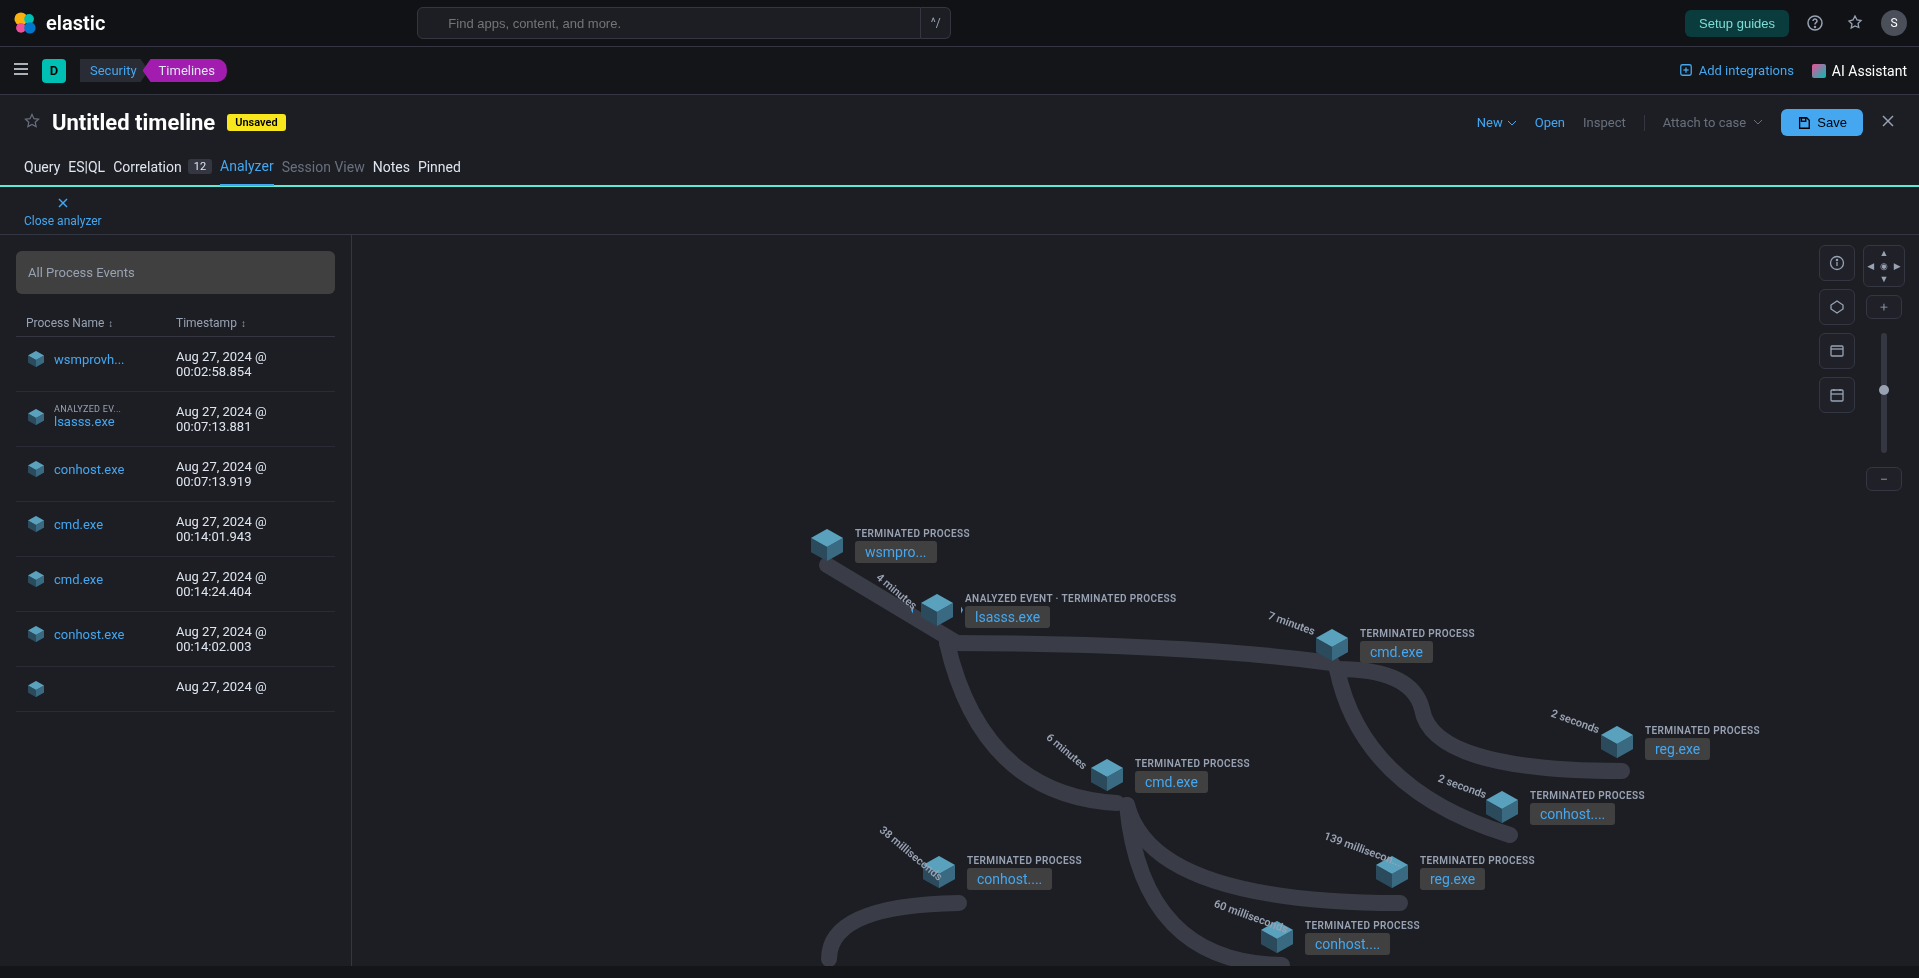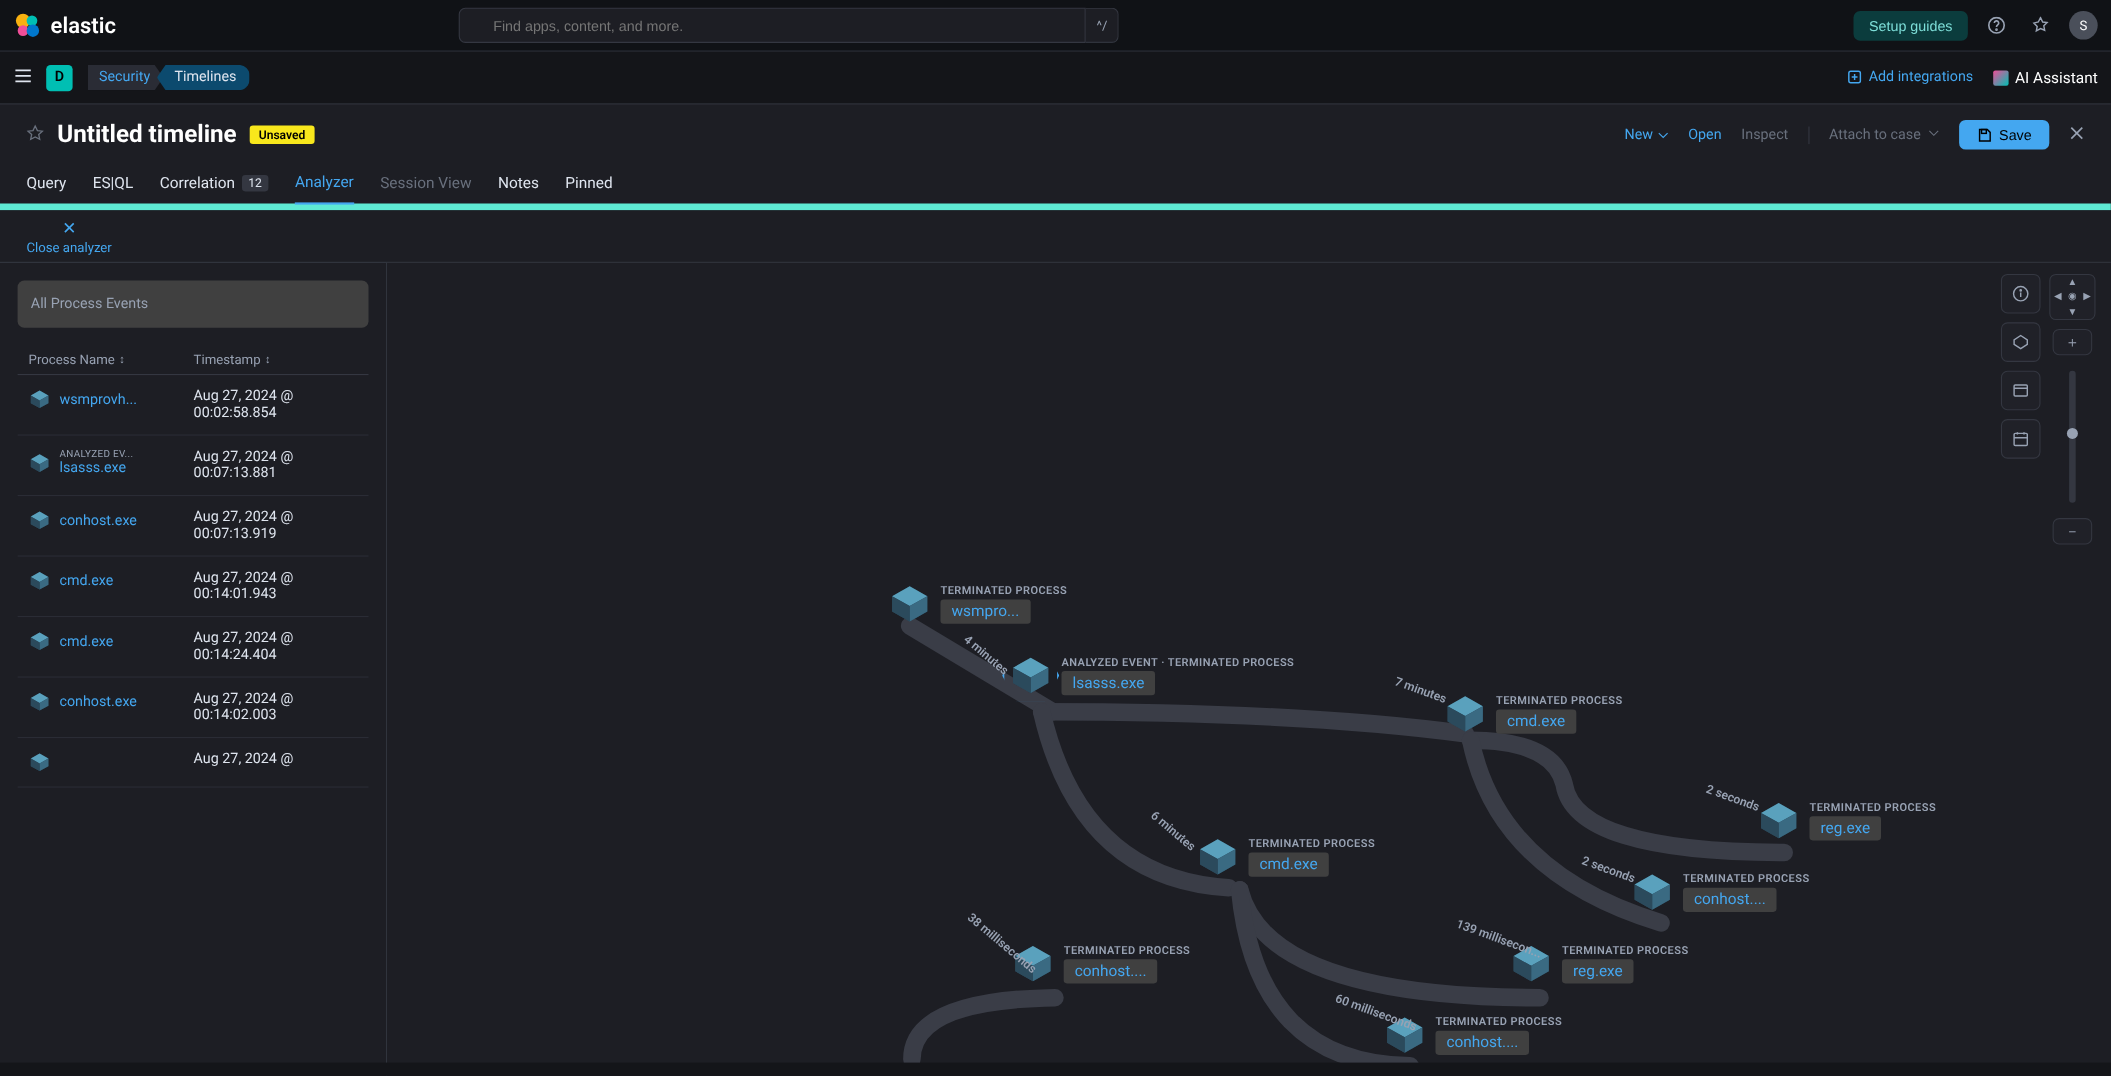--- a/index.html
+++ b/index.html
@@ -28,21 +28,21 @@
     font-weight: 600;
     color: #fff;
   }
   .elastic-logo svg { width: 26px; height: 26px; }
   .search-container {
     margin-left: 300px;
     display: flex;
     align-items: center;
   }
   .search-input {
-    width: 570px;
+    width: 504px;
     height: 32px;
     background: #1d1e24;
     border: 1px solid #343741;
     border-radius: 6px 0 0 6px;
     color: #98a2b3;
     padding: 0 24px 0 30px;
     font-size: 13px;
     position: relative;
   }
   .search-wrapper { position: relative; }
@@ -123,21 +123,21 @@
     align-items:center;
   }
   .crumb-sec {
     background: #2a2c35;
     color: #44a7f0;
     padding: 4px 12px 4px 10px;
     font-size: 13px;
     clip-path: polygon(0 0, calc(100% - 8px) 0, 100% 50%, calc(100% - 8px) 100%, 0 100%);
   }
   .crumb-time {
-    background: #0c4a6e;
+    background: #a21caf;
     color: #dfe5ef;
     padding: 4px 12px 4px 16px;
     font-size: 13px;
     margin-left: -6px;
     clip-path: polygon(8px 0, 100% 0, 100% 100%, 8px 100%, 0 50%);
     border-radius: 0 10px 10px 0;
   }
   .subnav-right {
     margin-left: auto;
     display:flex;
@@ -197,23 +197,23 @@
     border-radius:6px;
     font-size:13px;
     font-weight:500;
     display:flex;align-items:center;gap:6px;
   }
   .close-icon { color:#98a2b3; cursor:pointer; }
   .vdiv { width:1px; height:16px; background:#343741; }
   
   .tabs {
     display:flex;
-    gap: 24px;
+    gap: 8px;
     padding: 0 24px;
-    border-bottom: 6px solid #5eead4;
+    border-bottom: 2px solid #5eead4;
   }
   .tab {
     padding: 8px 0 10px;
     font-size: 14px;
     color: #dfe5ef;
     cursor:pointer;
     display:flex;align-items:center;gap:6px;
   }
   .tab.active {
     color:#44a7f0;

